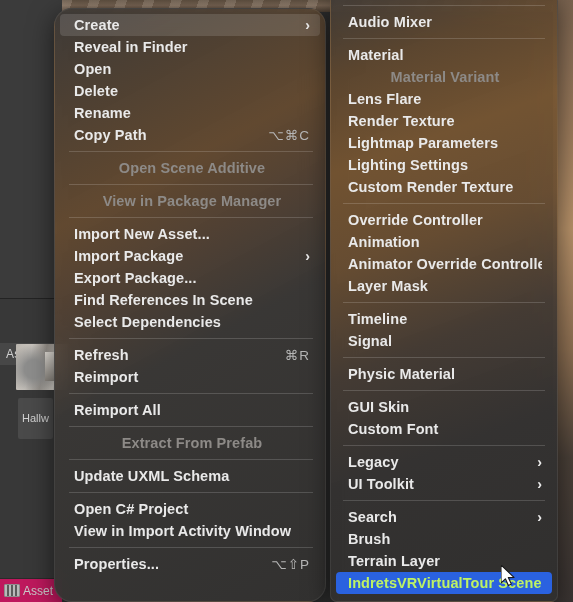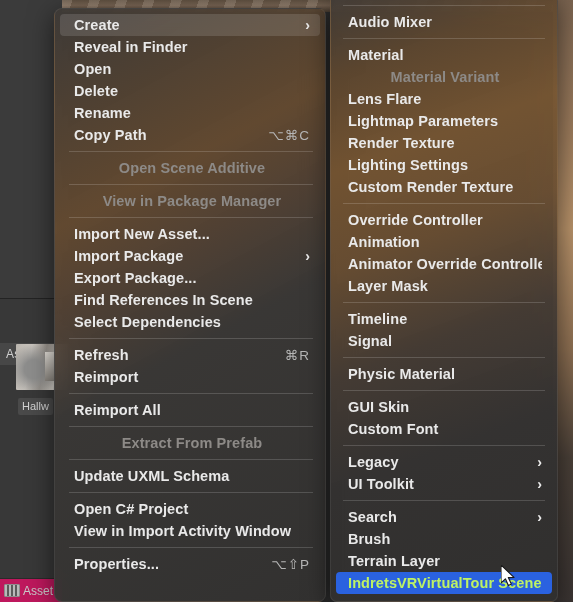--- a/index.html
+++ b/index.html
@@ -60,21 +60,21 @@
     content: "";
     position: absolute;
     left: 56%; top: 18%;
     width: 30%; height: 62%;
     background: linear-gradient(180deg, #e6e2db, #8e8982);
   }
   .asset-label {
     position: absolute;
     left: 18px; top: 398px;
     height: 17px;
-    padding: 0 4px;
+    padding: 12px 4px;
     background: #4a4a4a;
     color: #d2d2d2;
     font-size: 11px;
     line-height: 17px;
     border-radius: 2px;
     white-space: nowrap;
     overflow: hidden;
   }
   .status-bar {
     position: absolute;
@@ -115,21 +115,21 @@
   .photo-right {
     position: absolute;
     right: 0; top: 0;
     width: 20px; height: 602px;
     background: linear-gradient(180deg,#7b6450 0%,#9d7c5c 22%,#b9936a 38%,#8d6f52 58%,#4a4038 76%,#3a3432 100%);
   }
 
   
   .menu {
     position: absolute;
-    border-radius: 8px;
+    border-radius: 18px;
     box-shadow: 0 6px 26px rgba(0,0,0,.55);
     padding: 5px 0;
     box-sizing: border-box;
     overflow: hidden;
     color: #e9e9e9;
     font-size: 14.5px;
     backdrop-filter: blur(14px);
   }
   #menu-context {
     left: 54px; top: 8px;
@@ -319,24 +319,24 @@
     <div class="mi">
       <span class="mi-label">Material</span>
     </div>
     <div class="mi disabled">
       <span class="mi-label">Material Variant</span>
     </div>
     <div class="mi">
       <span class="mi-label">Lens Flare</span>
     </div>
     <div class="mi">
+      <span class="mi-label">Render Texture</span>
+    </div>
+    <div class="mi">
       <span class="mi-label">Lightmap Parameters</span>
-    </div>
-    <div class="mi">
-      <span class="mi-label">Render Texture</span>
     </div>
     <div class="mi">
       <span class="mi-label">Lighting Settings</span>
     </div>
     <div class="mi">
       <span class="mi-label">Custom Render Texture</span>
     </div>
     <div class="sep"></div>
     <div class="mi">
       <span class="mi-label">Override Controller</span>

